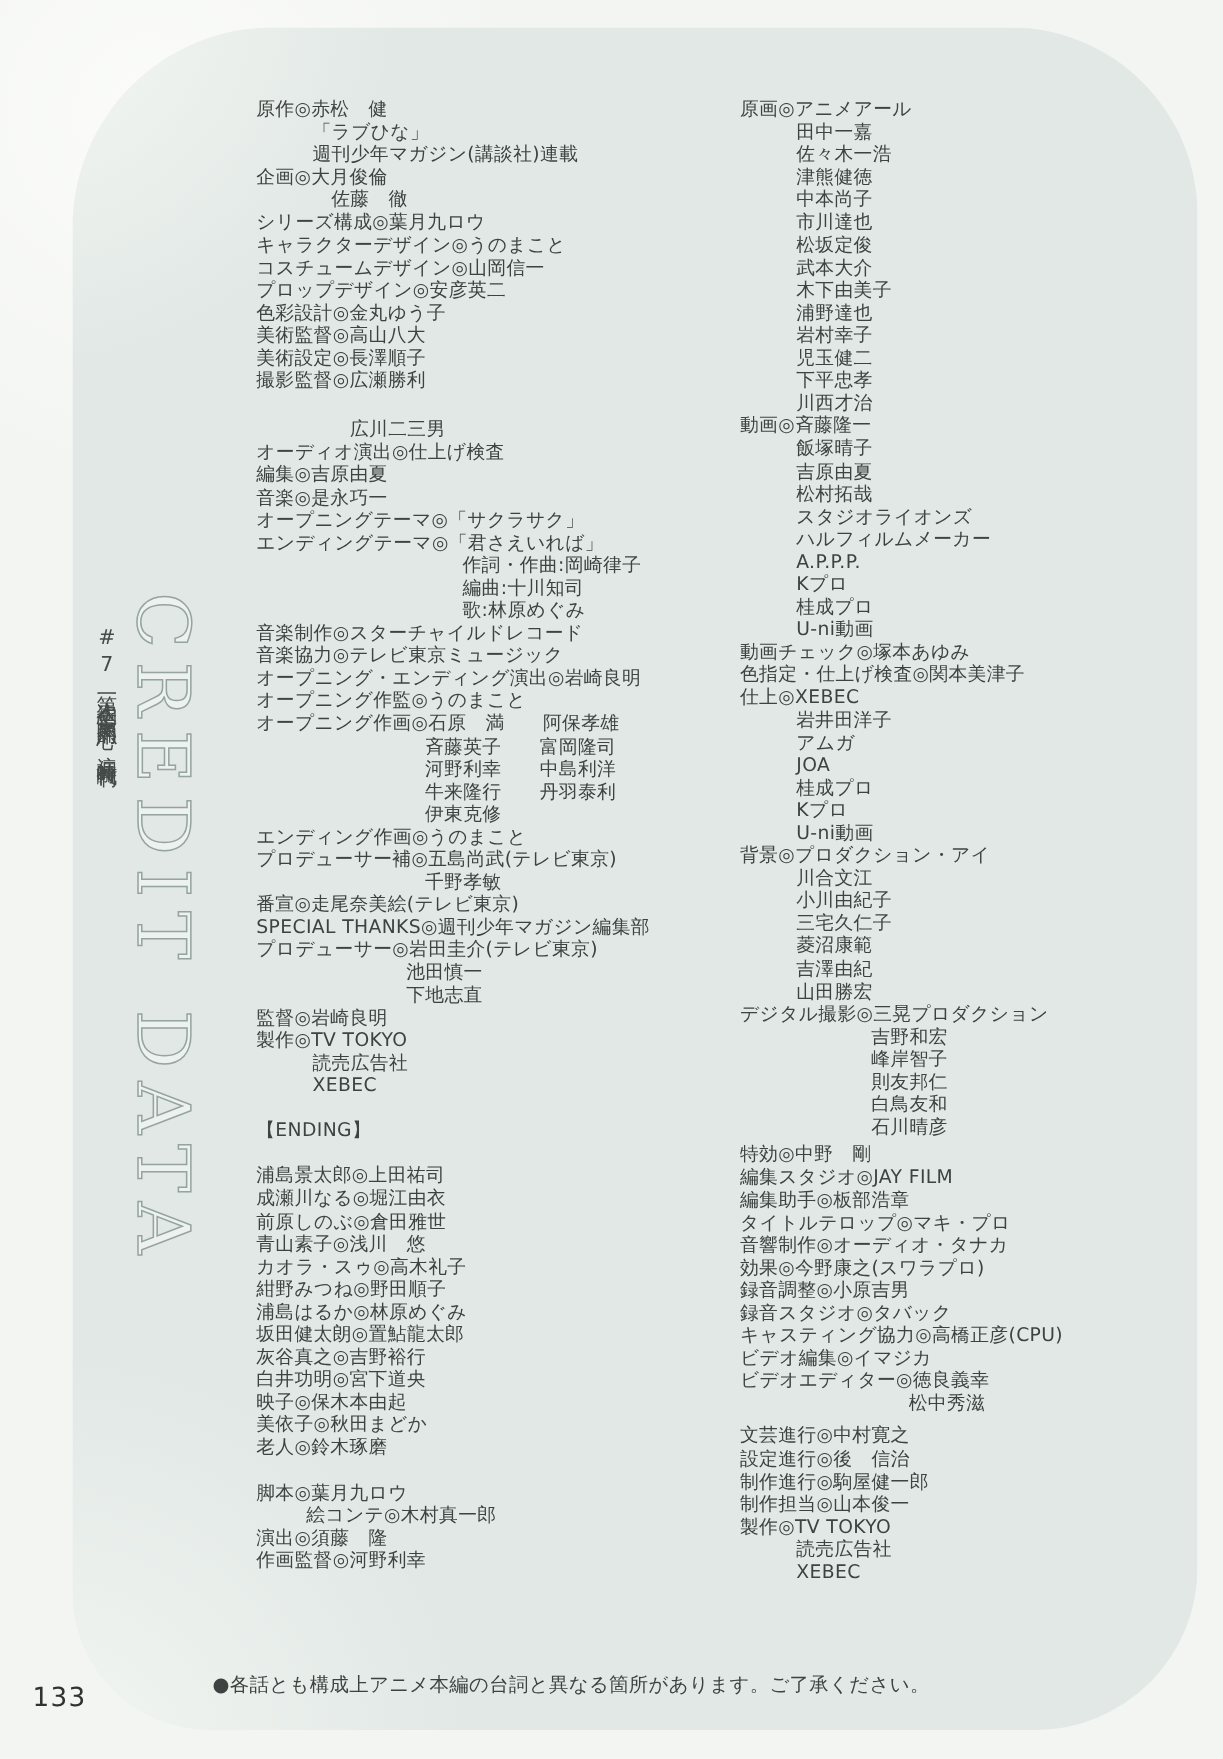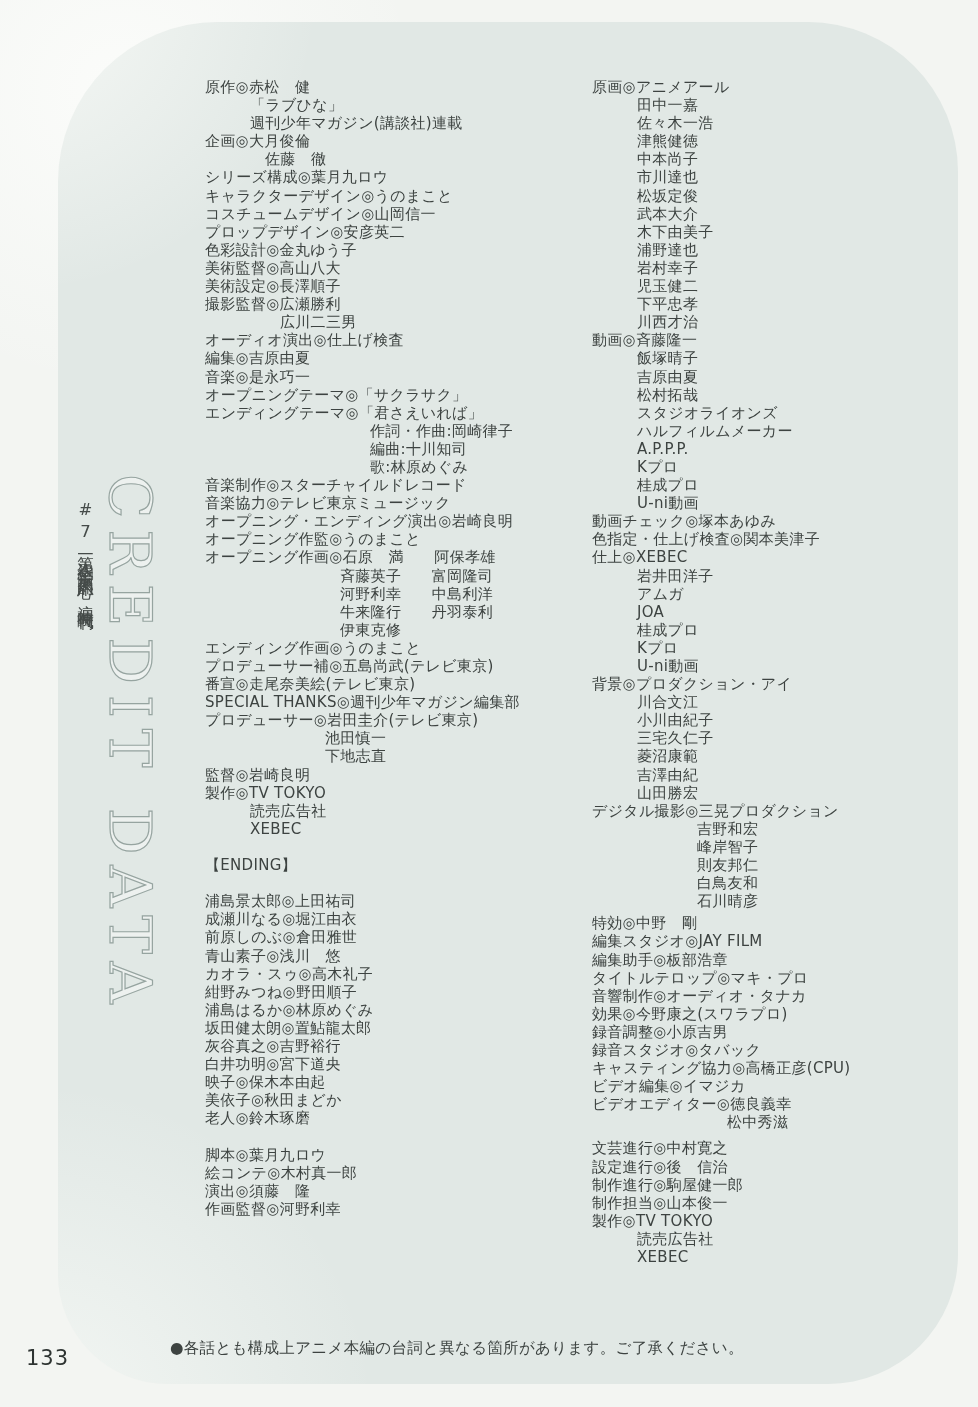--- a/index.html
+++ b/index.html
@@ -91,40 +91,41 @@
         <div class="cl" style="padding-left: 0em;">企画◎大月俊倫</div>
         <div class="cl" style="padding-left: 4em;">佐藤　徹</div>
         <div class="cl" style="padding-left: 0em;">シリーズ構成◎葉月九ロウ</div>
         <div class="cl" style="padding-left: 0em;">キャラクターデザイン◎うのまこと</div>
         <div class="cl" style="padding-left: 0em;">コスチュームデザイン◎山岡信一</div>
         <div class="cl" style="padding-left: 0em;">プロップデザイン◎安彦英二</div>
         <div class="cl" style="padding-left: 0em;">色彩設計◎金丸ゆう子</div>
         <div class="cl" style="padding-left: 0em;">美術監督◎高山八大</div>
         <div class="cl" style="padding-left: 0em;">美術設定◎長澤順子</div>
         <div class="cl" style="padding-left: 0em;">撮影監督◎広瀬勝利</div>
-        <div class="cl" style="padding-left: 5em;">広川二三男</div>
+        <div class="cl" style="padding-left: 5em; margin-top: 21px;">広川二三男</div>
         <div class="cl" style="padding-left: 0em;">オーディオ演出◎仕上げ検査</div>
         <div class="cl" style="padding-left: 0em;">編集◎吉原由夏</div>
         <div class="cl" style="padding-left: 0em;">音楽◎是永巧一</div>
         <div class="cl" style="padding-left: 0em;">オープニングテーマ◎「サクラサク」</div>
         <div class="cl" style="padding-left: 0em;">エンディングテーマ◎「君さえいれば」</div>
         <div class="cl" style="padding-left: 11em;">作詞・作曲:岡崎律子</div>
         <div class="cl" style="padding-left: 11em;">編曲:十川知司</div>
         <div class="cl" style="padding-left: 11em;">歌:林原めぐみ</div>
         <div class="cl" style="padding-left: 0em;">音楽制作◎スターチャイルドレコード</div>
         <div class="cl" style="padding-left: 0em;">音楽協力◎テレビ東京ミュージック</div>
         <div class="cl" style="padding-left: 0em;">オープニング・エンディング演出◎岩崎良明</div>
         <div class="cl" style="padding-left: 0em;">オープニング作監◎うのまこと</div>
         <div class="cl" style="padding-left: 0em;">オープニング作画◎石原　満　　阿保孝雄</div>
         <div class="cl" style="padding-left: 9em;">斉藤英子　　富岡隆司</div>
         <div class="cl" style="padding-left: 9em;">河野利幸　　中島利洋</div>
         <div class="cl" style="padding-left: 9em;">牛来隆行　　丹羽泰利</div>
         <div class="cl" style="padding-left: 9em;">伊東克修</div>
         <div class="cl" style="padding-left: 0em;">エンディング作画◎うのまこと</div>
         <div class="cl" style="padding-left: 0em;">プロデューサー補◎五島尚武(テレビ東京)</div>
+        <div class="cl" style="padding-left: 9em;">千野孝敏</div>
         <div class="cl" style="padding-left: 0em;">番宣◎走尾奈美絵(テレビ東京)</div>
         <div class="cl" style="padding-left: 0em;">SPECIAL THANKS◎週刊少年マガジン編集部</div>
         <div class="cl" style="padding-left: 0em;">プロデューサー◎岩田圭介(テレビ東京)</div>
         <div class="cl" style="padding-left: 8em;">池田慎一</div>
         <div class="cl" style="padding-left: 8em;">下地志直</div>
         <div class="cl" style="padding-left: 0em;">監督◎岩崎良明</div>
         <div class="cl" style="padding-left: 0em;">製作◎TV TOKYO</div>
         <div class="cl" style="padding-left: 3em;">読売広告社</div>
         <div class="cl" style="padding-left: 3em;">XEBEC</div>
         <div class="cl" style="padding-left: 0em;"></div>
@@ -138,21 +139,21 @@
         <div class="cl" style="padding-left: 0em;">紺野みつね◎野田順子</div>
         <div class="cl" style="padding-left: 0em;">浦島はるか◎林原めぐみ</div>
         <div class="cl" style="padding-left: 0em;">坂田健太朗◎置鮎龍太郎</div>
         <div class="cl" style="padding-left: 0em;">灰谷真之◎吉野裕行</div>
         <div class="cl" style="padding-left: 0em;">白井功明◎宮下道央</div>
         <div class="cl" style="padding-left: 0em;">映子◎保木本由起</div>
         <div class="cl" style="padding-left: 0em;">美依子◎秋田まどか</div>
         <div class="cl" style="padding-left: 0em;">老人◎鈴木琢磨</div>
         <div class="cl" style="padding-left: 0em;"></div>
         <div class="cl" style="padding-left: 0em;">脚本◎葉月九ロウ</div>
-        <div class="cl" style="padding-left: 0em;">絵コンテ◎木村真一郎</div>
+        <div class="cl" style="padding-left: 0em; margin-left: 40px;">絵コンテ◎木村真一郎</div>
         <div class="cl" style="padding-left: 0em;">演出◎須藤　隆</div>
         <div class="cl" style="padding-left: 0em;">作画監督◎河野利幸</div>
       </div>
     <div class="col col-right" id="col-right">
         <div class="cl" style="padding-left: 0em;">原画◎アニメアール</div>
         <div class="cl" style="padding-left: 3em;">田中一嘉</div>
         <div class="cl" style="padding-left: 3em;">佐々木一浩</div>
         <div class="cl" style="padding-left: 3em;">津熊健徳</div>
         <div class="cl" style="padding-left: 3em;">中本尚子</div>
         <div class="cl" style="padding-left: 3em;">市川達也</div>

